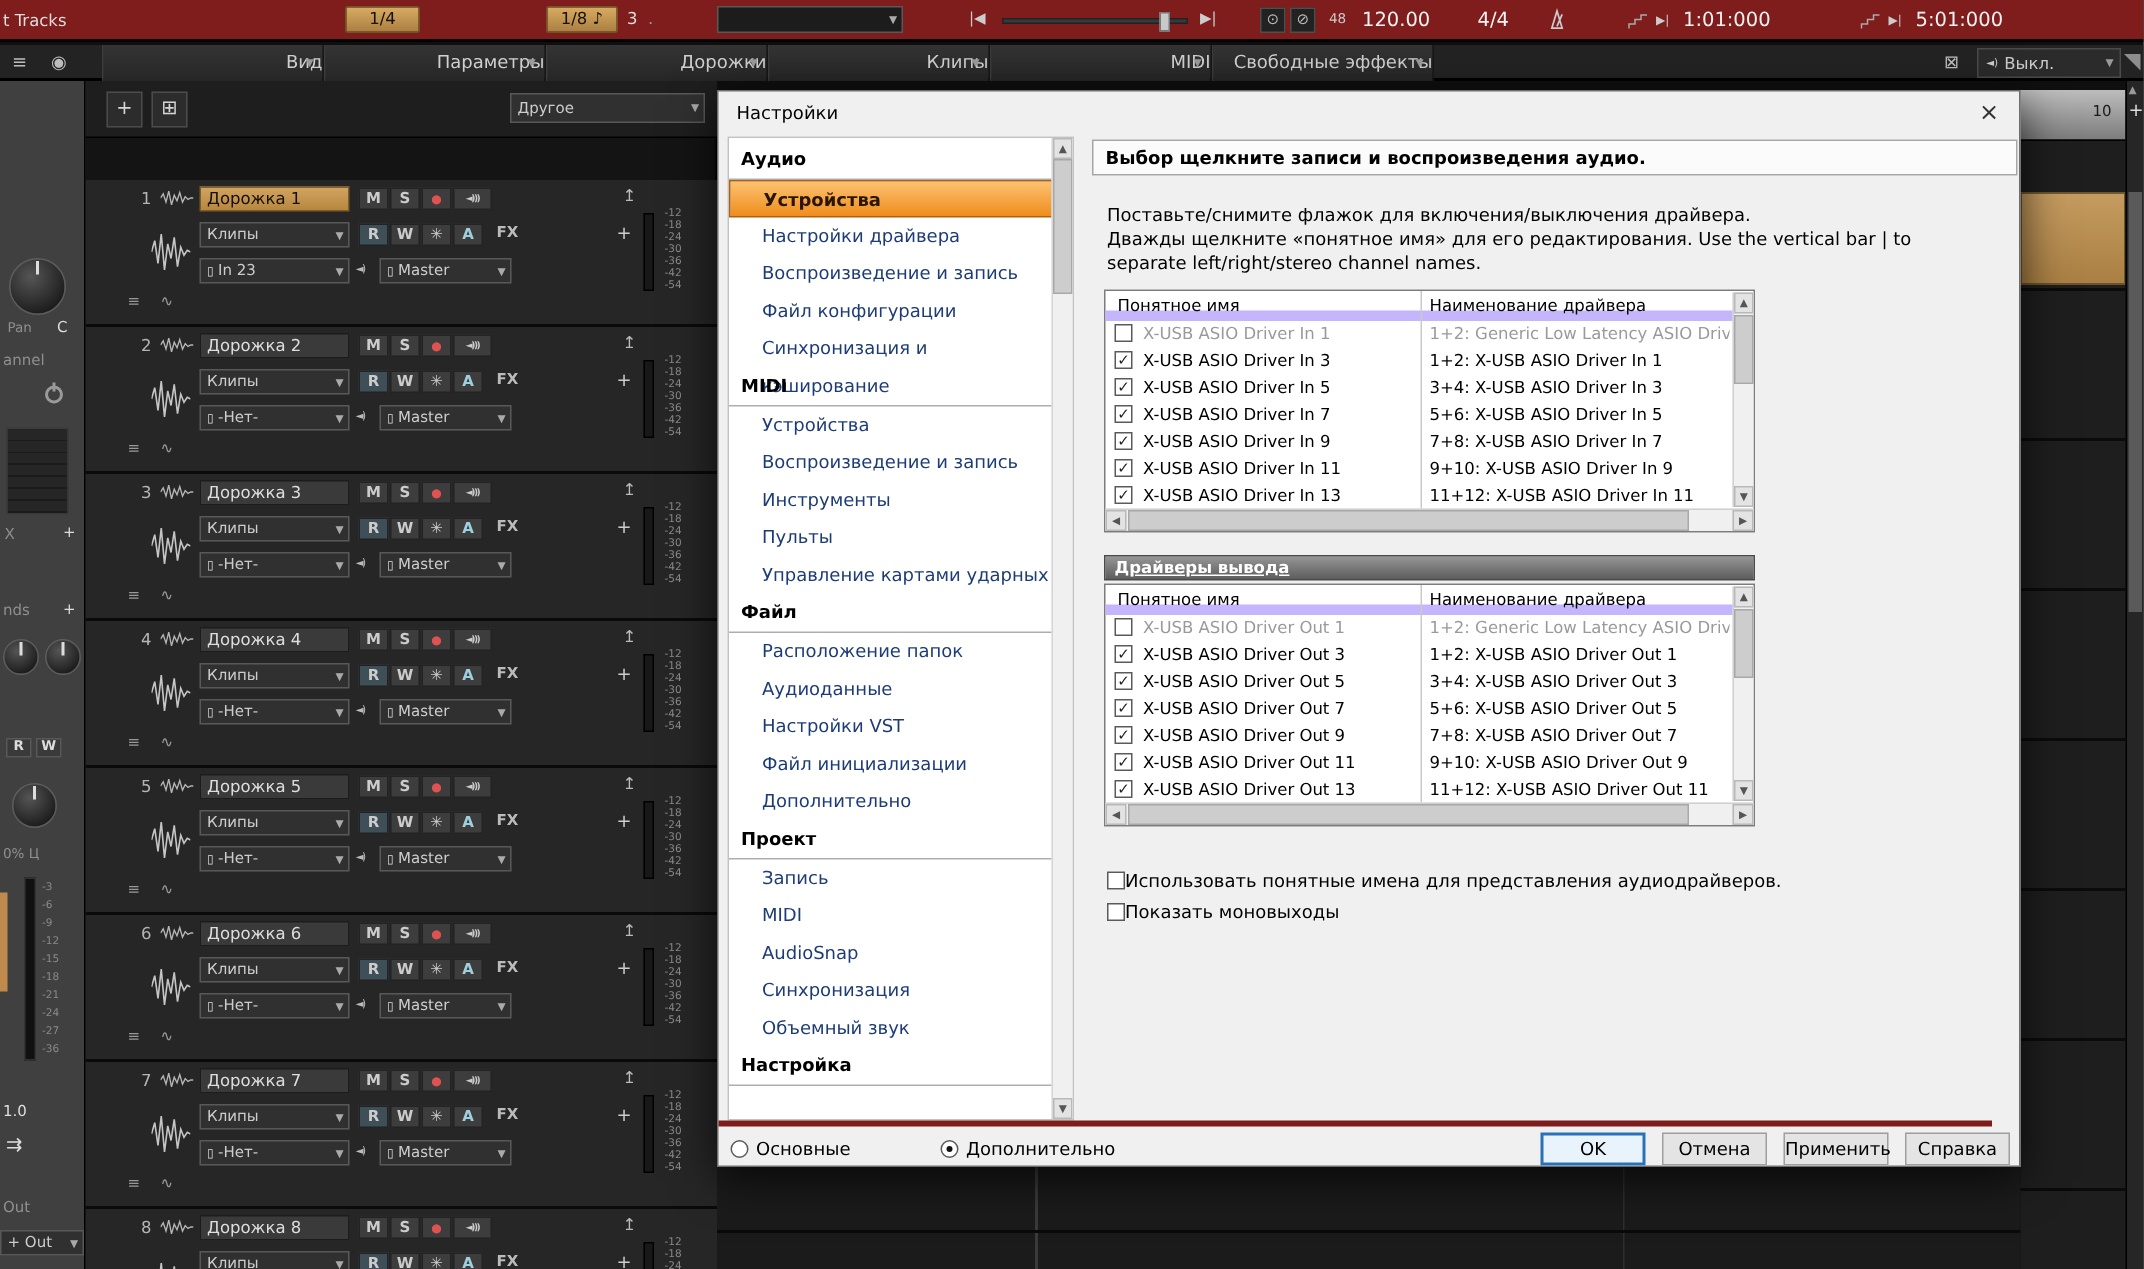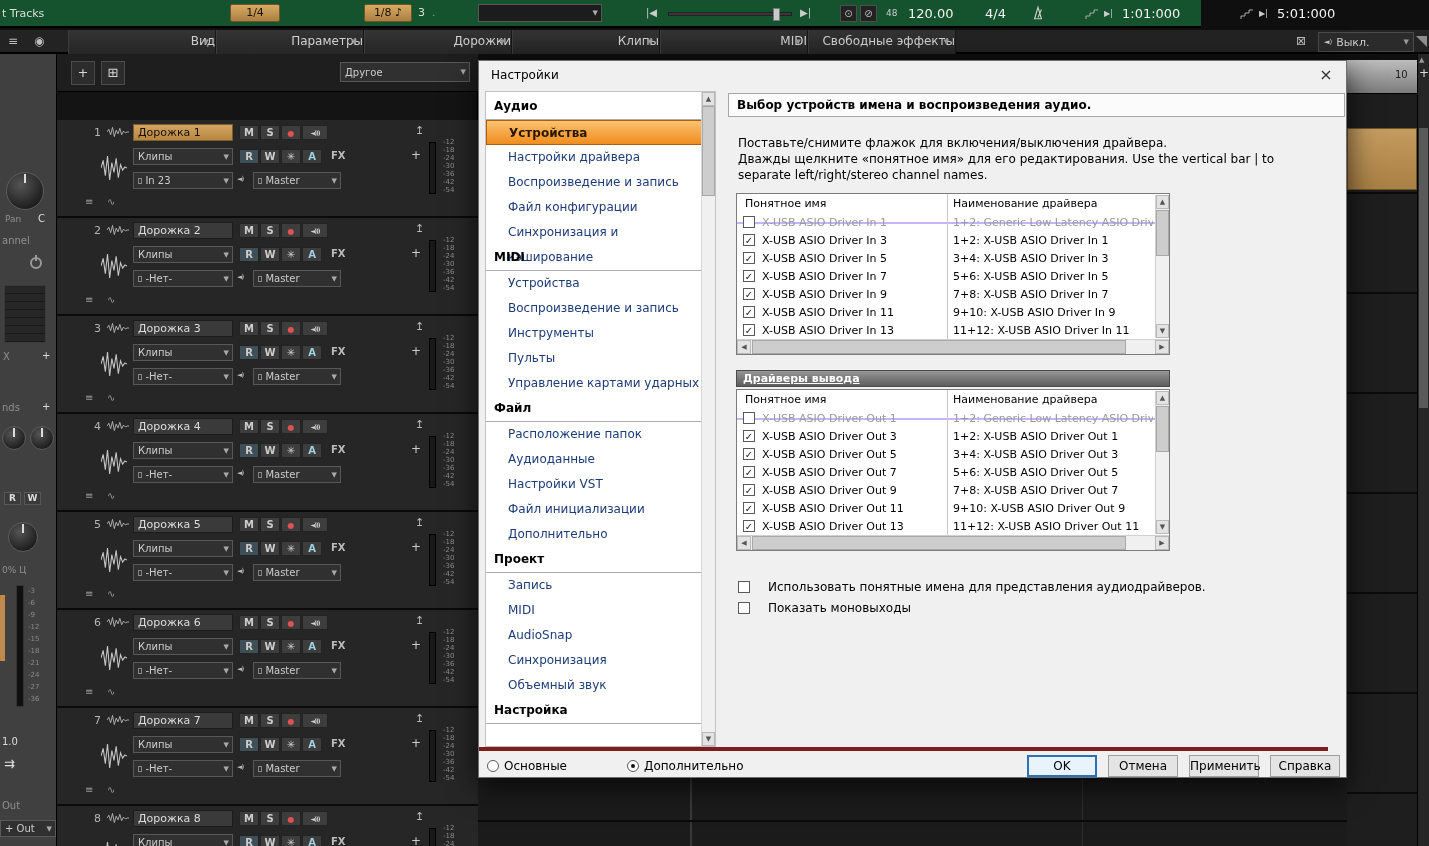--- a/index.html
+++ b/index.html
@@ -1,21 +1,21 @@
 <!DOCTYPE html>
 <html><head>
 <meta charset="utf-8">
 <style>
 *{margin:0;padding:0;box-sizing:border-box;font-family:"DejaVu Sans","Liberation Sans",sans-serif}
 html,body{width:1429px;height:846px;background:#0f0f0f;overflow:hidden}
 body{position:relative}
 .abs{position:absolute}
 
 
-#topbar{position:absolute;left:0;top:0;width:1201px;height:28px;background:#14532d;border-bottom:2px solid #000;color:#ddd;z-index:3}
+#topbar{position:absolute;left:0;top:0;width:1429px;height:28px;background:#7f1d1d;border-bottom:2px solid #000;color:#ddd;z-index:3}
 .tan{background:linear-gradient(#d8ab62,#aa7f41);border:1px solid #6f5628;border-radius:2px;color:#191105;font-size:11px;height:18px;line-height:16px;text-align:center}
 .tico{color:#ccc;font-size:10px}
 .ticobox{width:17px;height:17px;background:#222;border:1px solid #4e4e4e;color:#bbb;font-size:10px;text-align:center;line-height:15px}
 .tnum{top:6px;font-size:13px;color:#f2f2f2}
 .hslider{height:4px;background:#383838;border:1px solid #222}
 .hthumb{position:absolute;top:-5px;width:7px;height:13px;background:#c9c9c9;border:1px solid #777}
 
 
 #menubar{position:absolute;left:0;top:30px;width:1429px;height:24px;background:#232323;border-bottom:2px solid #000;z-index:3}
 .mico{top:4px;color:#bdbdbd;font-size:12px}
@@ -104,37 +104,37 @@
 .at-top{top:0}.at-bottom{bottom:0}
 #nav-sb .sb-thumb{position:absolute;left:0;top:14px;width:13px;height:90px;background:#cdcdcd;border:1px solid #a8a8a8}
 #hdrbox{position:absolute;left:249px;top:32px;width:617px;height:24px;background:#fbfbfb;border:1px solid #a6a6a6;font-weight:bold;line-height:22px;padding-left:8px}
 #desc{position:absolute;left:259px;top:74px;line-height:16px}
 .drv-section{position:absolute;left:257px;width:434px;height:181px}
 #input-section{top:113px}
 #output-section{top:309px}
 .sec-bar{height:17px;background:linear-gradient(#969696,#5d5d5d);border:1px solid #4a4a4a;color:#fff;font-weight:bold;font-size:11px;line-height:15px;padding-left:6px}
 .sec-title{text-decoration:underline}
 .drv-table{position:absolute;left:0;top:19px;width:434px;height:162px;background:#fff;border:1px solid #7c7c7c}
-.drv-head{position:relative;height:30px;border-bottom:2px solid #c4b5fd;font-size:11px}
+.drv-head{position:relative;height:20px;border-bottom:7px solid #c4b5fd;font-size:11px}
 .drv-head .col1{position:absolute;left:8px;top:3px}
 .drv-head .col2h{position:absolute;left:216px;top:3px}
 .colline{position:absolute;left:210px;top:0;height:146px;border-left:1px solid #c9c9c9}
 .drv-body{position:absolute;left:0;top:20px;width:419px;height:126px;overflow:hidden}
 .drv-row{position:relative;height:18px;font-size:11px}
 .drv-check{position:absolute;left:6px;top:2px;width:12px;height:12px;background:#fff;border:1px solid #5a5a5a;font-size:10px;line-height:11px;text-align:center;color:#222}
 .drv-name{position:absolute;left:25px;top:2px;white-space:nowrap}
 .drv-drv{position:absolute;left:216px;top:2px;white-space:nowrap;max-width:200px;overflow:hidden}
 .drv-row.dim .drv-name,.drv-row.dim .drv-drv{color:#9a9a9a}
 .vscroll{position:absolute;right:0;top:1px;bottom:16px;width:14px;background:#f0f0f0;border-left:1px solid #d0d0d0}
 .vscroll .sb-thumb{position:absolute;left:0;top:15px;width:13px;height:46px;background:#cdcdcd;border:1px solid #a8a8a8}
 .hscroll{position:absolute;left:0;bottom:0;height:15px;right:0;background:#f0f0f0;border-top:1px solid #d0d0d0}
 .hscroll .sb-left{position:absolute;left:0;top:0;width:14px;height:14px;background:#e3e3e3;border:1px solid #b9b9b9;color:#555;font-size:7px;text-align:center;line-height:12px}
 .hscroll .hs-thumb{position:absolute;left:15px;top:0;height:14px;width:374px;background:#cdcdcd;border:1px solid #a8a8a8}
 .hscroll .sb-right{position:absolute;right:0;top:0;width:14px;height:14px;background:#e3e3e3;border:1px solid #b9b9b9;color:#555;font-size:7px;text-align:center;line-height:12px}
-.chk{position:absolute;left:259px;height:14px;display:flex;align-items:center;gap:18px}
+.chk{position:absolute;left:259px;height:14px;display:flex;align-items:center;gap:0}
 .chk .box{width:12px;height:12px;background:#fff;border:1px solid #5a5a5a}
 #chk1{top:519px}#chk2{top:540px}
 #dlg-bottom{position:absolute;left:0;right:18px;top:686px;height:31px;border-top:4px solid #7f1d1d}
 .radio{position:absolute;top:8px;display:flex;align-items:center;gap:5px;font-size:12px}
 .rcirc{width:12px;height:12px;border:1px solid #5a5a5a;border-radius:50%;background:#fff;position:relative}
 .radio.sel .rcirc:after{content:"";position:absolute;left:3px;top:3px;width:4px;height:4px;border-radius:50%;background:#111}
 #radio-basic{left:8px}#radio-adv{left:148px}
 .btn{position:absolute;top:4px;width:70px;height:22px;background:#e4e4e4;border:1px solid #9f9f9f;font-size:12px;text-align:center;line-height:20px}
 .btn.ok{background:#e9f3fb;border:2px solid #2a72b5;line-height:18px}
 #btn-ok{left:548px}#btn-cancel{left:629px}#btn-apply{left:710px}#btn-help{left:791px}
@@ -685,21 +685,21 @@
         <div class="nav-item"><span class="nav-label">Объемный звук</span></div>
         <div class="nav-group"><span class="nav-label">Настройка</span></div>
       </div>
     <div id="nav-sb">
       <span class="sb-btn at-top">▲</span>
       <span class="sb-thumb"></span>
       <span class="sb-btn at-bottom">▼</span>
     </div>
   </div>
 
-  <div id="hdrbox">Выбор устройств имена и воспроизведения аудио.</div>
+  <div id="hdrbox">Выбор щелкните записи и воспроизведения аудио.</div>
 
   <div id="desc">
     <div>Поставьте/снимите флажок для включения/выключения драйвера.</div>
     <div>Дважды щелкните «понятное имя» для его редактирования. Use the vertical bar | to</div>
     <div>separate left/right/stereo channel names.</div>
   </div>
 
   <div class="drv-section" id="input-section">
     <div class="drv-table">
       <div class="drv-head">

